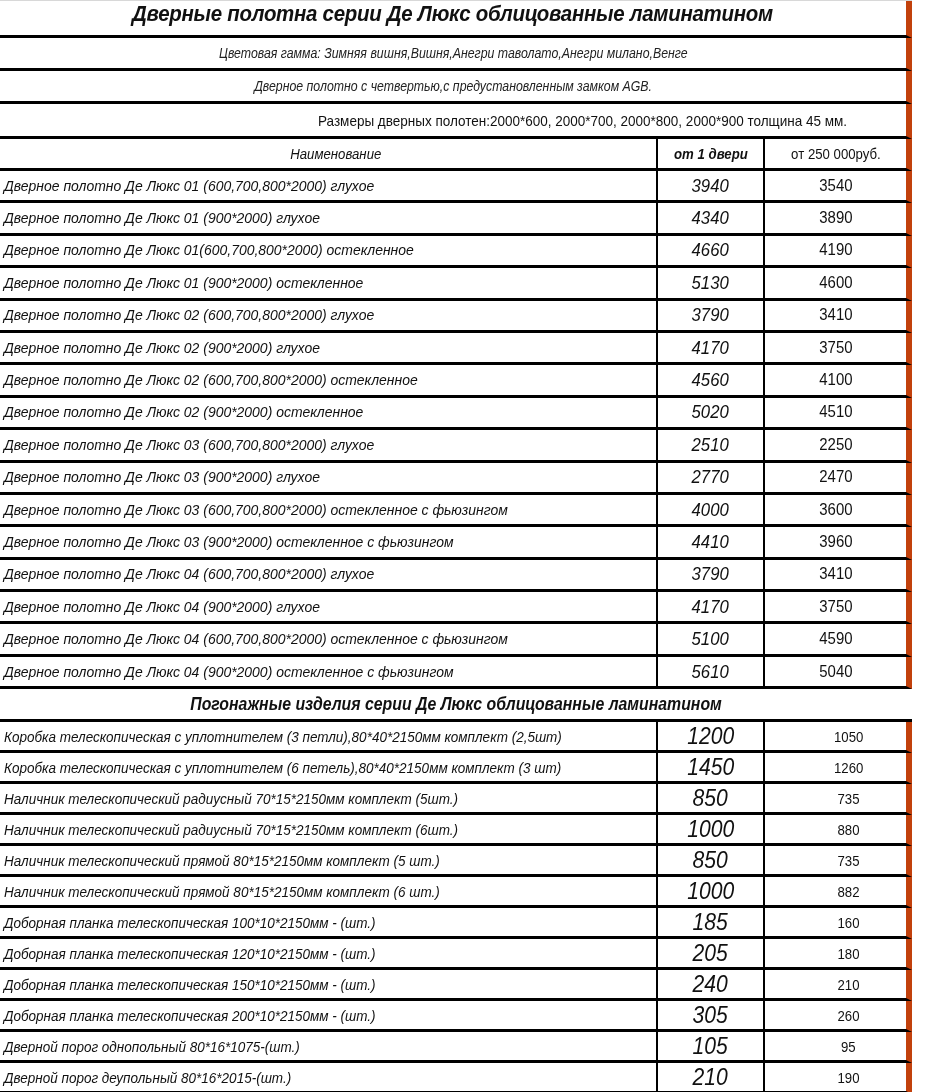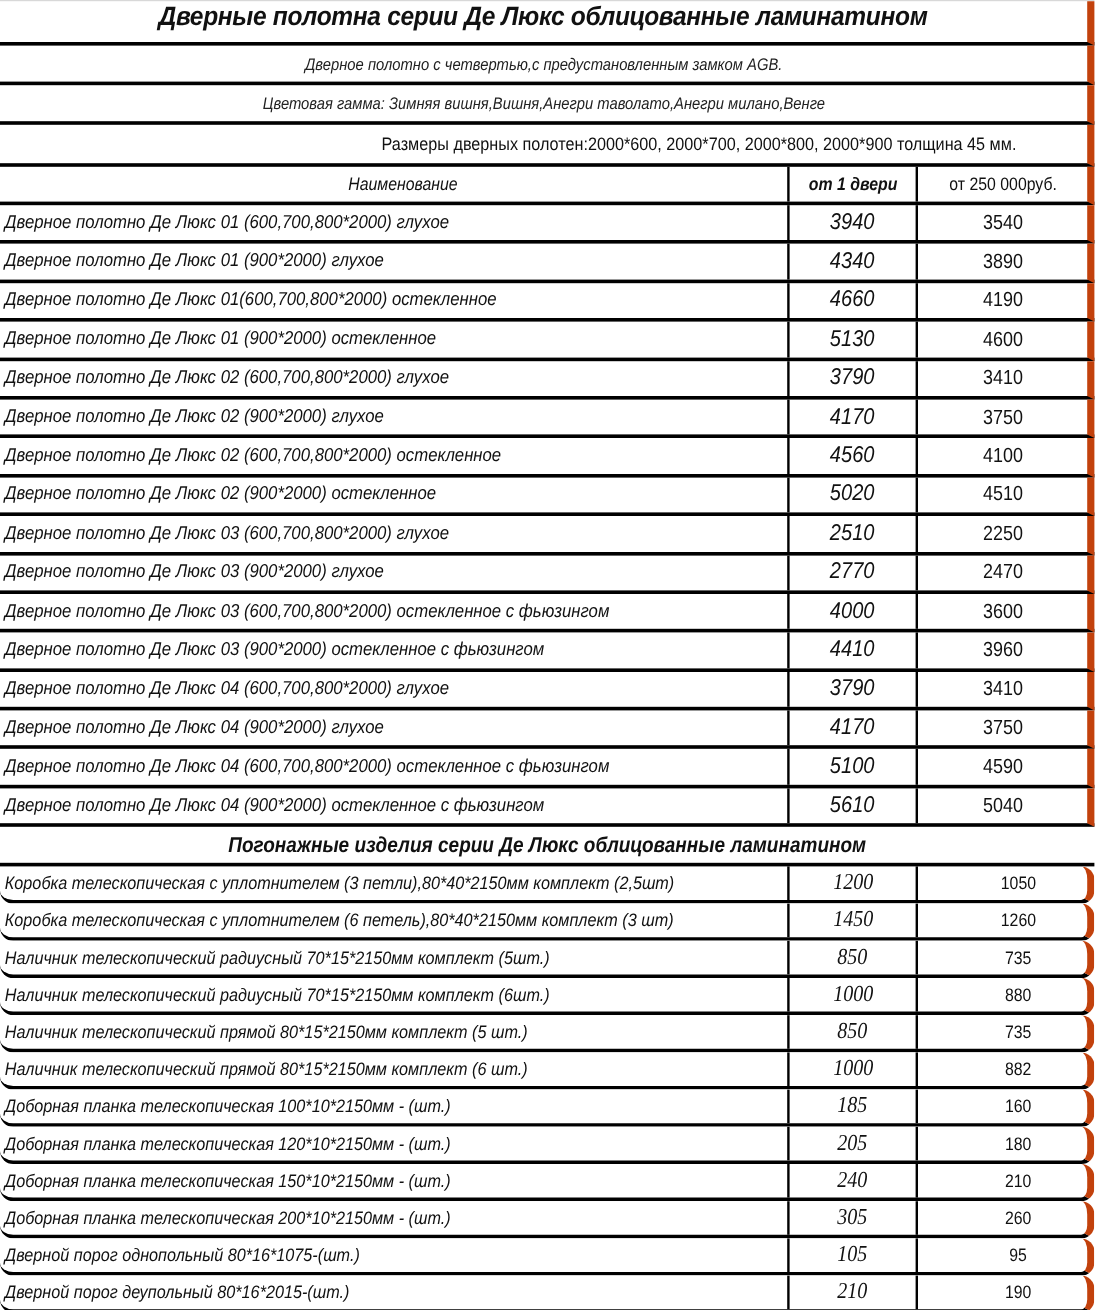--- a/index.html
+++ b/index.html
@@ -14,43 +14,43 @@
   .full { width: 100%; justify-content: center; }
   .title { height: 34px; font-size: 22px; font-weight: bold; font-style: italic; letter-spacing: -0.3px; transform: scaleX(0.93); }
   .sub { height: 30px; font-size: 14px; font-style: italic; color: #222; }
   .sizes { height: 32px; font-size: 15px; justify-content: flex-end; padding-left: 4px; }
   .hdr { height: 32px; font-size: 15px; font-style: italic; }
   .hdr .c-p1 { font-weight: bold; }
   .r1 { height: 32.4px; font-size: 15.5px; font-style: italic; }
   .r1 .c-p1 { font-size: 19px; }
   .r1 .c-p2 { font-style: normal; font-size: 17px; }
   .sec2 { height: 30px; font-size: 18px; font-weight: bold; font-style: italic; justify-content: center; width: 912px; }
-  .r2 { height: 31px; font-size: 15px; font-style: italic; border-radius: 11px; }
-  .r2 .c-p1 { font-size: 19px; font-family: Liberation Serif, serif; }
+  .r2 { height: 31px; font-size: 15px; font-style: italic; }
+  .r2 .c-p1 { font-size: 24px; }
   .r2 .c-p2 { font-style: normal; font-size: 15px; margin-left: 26px; }
   .narrow { display: inline-block; transform: scaleX(0.9); transform-origin: left center; }
   .narrowc { display: inline-block; transform: scaleX(0.88); transform-origin: center center; }
 </style>
 </head>
 <body>
 
 <div class="sheet">
   <div class="row">
     <div class="cell full">
       <span class="title">Дверные полотна серии Де Люкс облицованные  ламинатином</span>
     </div>
   </div>
   <div class="row">
     <div class="cell full sub">
-        <span class="narrowc">Дверное полотно с четвертью,с предустановленным замком AGB.</span>
+        <span class="narrowc">Цветовая гамма:  Зимняя вишня,Вишня,Анегри таволато,Анегри милано,Венге</span>
       </div>
   </div>
   <div class="row">
     <div class="cell full sub">
-        <span class="narrowc">Цветовая гамма:  Зимняя вишня,Вишня,Анегри таволато,Анегри милано,Венге</span>
+        <span class="narrowc">Дверное полотно с четвертью,с предустановленным замком AGB.</span>
       </div>
   </div>
   <div class="row">
     <div class="cell full sizes">
         <span class="narrow">Размеры дверных полотен:2000*600, 2000*700, 2000*800, 2000*900  толщина 45 мм.</span>
       </div>
   </div>
   <div class="row hdr">
     <div class="cell c-name" style="justify-content:center;padding-left:16px">
         <span class="narrowc">Наименование</span>

